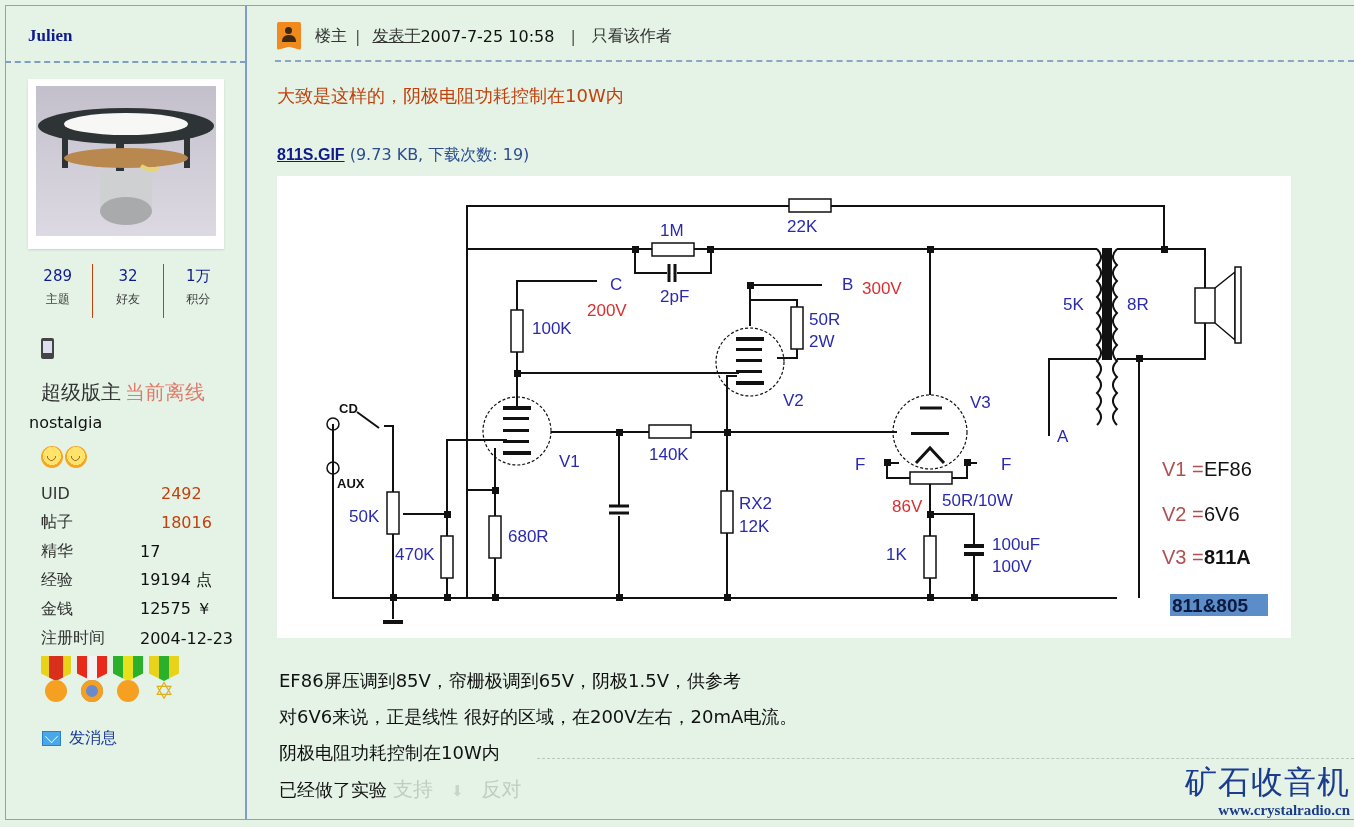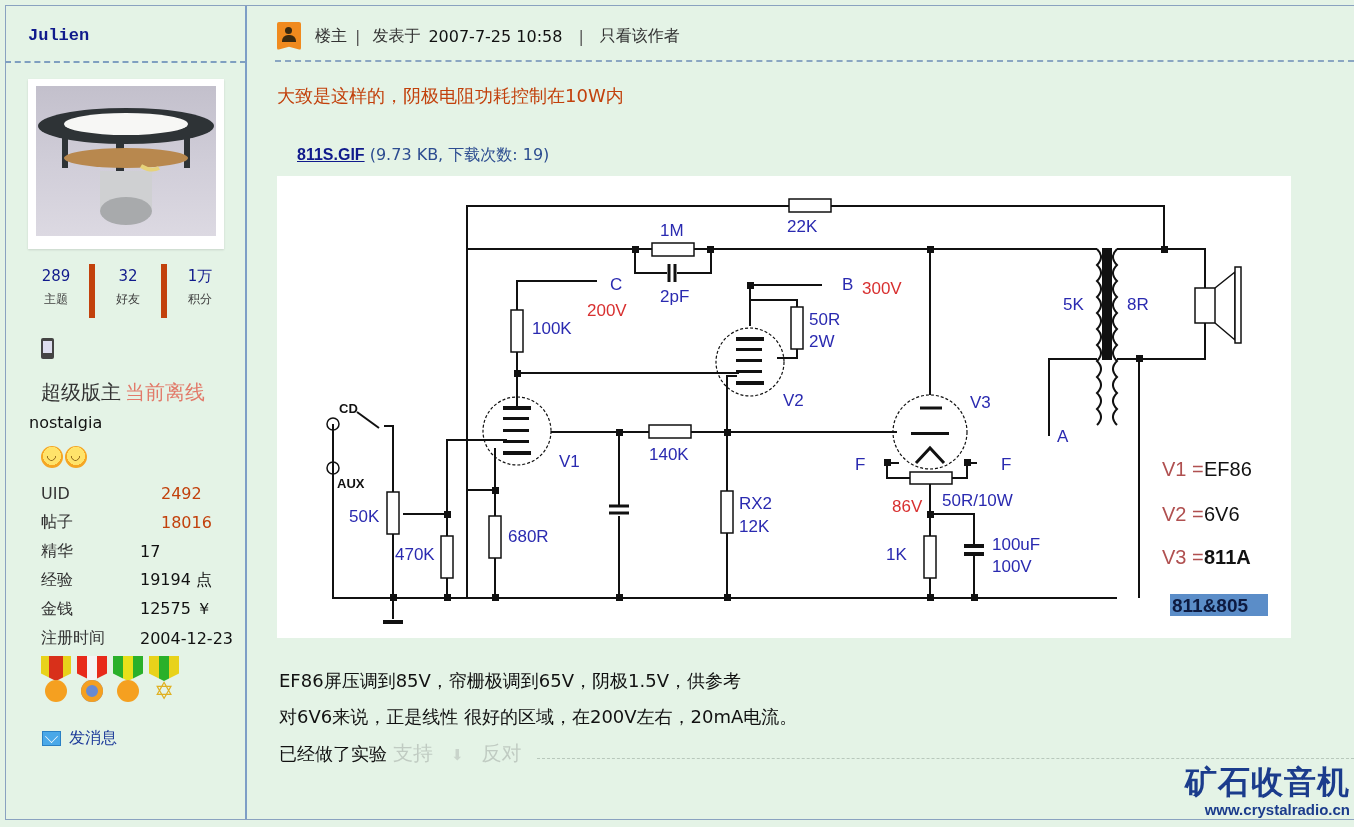--- a/index.html
+++ b/index.html
@@ -5,30 +5,30 @@
   * { box-sizing: border-box; margin: 0; padding: 0; }
   html, body { width: 1354px; height: 827px; overflow: hidden; background: #e4f3e6; }
   body { font-family: "DejaVu Sans", "Liberation Sans", sans-serif; font-size: 16px; color: #222; position: relative; }
 
   .frame { position: absolute; left: 5px; top: 5px; width: 1349px; height: 815px;
            border-top: 1px solid #8aa2c0; border-left: 1px solid #8aa2c0; border-bottom: 1px solid #8aa2c0; }
 
   
   .user-col { position: absolute; left: 5px; top: 6px; width: 241px; height: 813px; }
   .col-divider { position: absolute; left: 245px; top: 6px; width: 2px; height: 813px; background: #7d9ec6; }
-  .username { position: absolute; left: 23px; top: 20px; font-family: Liberation Mono, monospace;
+  .username { position: absolute; left: 23px; top: 20px; font-family: Liberation Serif, serif;
               font-weight: bold; font-size: 17px; color: #101a8c; }
   .user-dash { position: absolute; left: 0; top: 55px; width: 241px; border-top: 2px dashed #7f9fc0; }
   .avatar-box { position: absolute; left: 23px; top: 73px; width: 196px; height: 170px; background: #fff;
                 box-shadow: 0 1px 2px rgba(0,0,0,0.12); }
   .avatar-img { position: absolute; left: 8px; top: 7px; width: 180px; height: 150px; overflow: hidden;
                 background: linear-gradient(180deg,#c3c0cc 0%,#d0cdd8 50%,#dcd9e2 100%); }
 
   .stats { position: absolute; left: 18px; top: 258px; width: 210px; display: flex; }
-  .stat { flex: 1; text-align: center; border-right: 6px solid #c2410c; height: 54px; }
+  .stat { flex: 1; text-align: center; border-right: 1px solid #c2410c; height: 54px; }
   .stat:last-child { border-right: none; }
   .stat .num { display: block; color: #101a8c; font-size: 15px; line-height: 20px; margin-top: 2px; }
   .stat .lbl { display: block; color: #404040; font-size: 12px; line-height: 26px; }
 
   .phone-icon { position: absolute; left: 36px; top: 332px; width: 13px; height: 21px; background: #444;
                 border-radius: 2px; }
   .phone-icon::after { content: ""; position: absolute; left: 2px; top: 3px; width: 9px; height: 12px; background: #dde; }
   .role { position: absolute; left: 36px; top: 373px; font-size: 20px; color: #333; }
   .role .offline { color: #e27a6a; margin-left: 4px; }
   .nick { position: absolute; left: 24px; top: 407px; font-size: 16px; color: #111; }
@@ -57,30 +57,30 @@
   .post-head { position: absolute; left: 30px; top: 16px; display: flex; align-items: center; font-size: 16px; color: #333; }
   .owner-icon { width: 24px; height: 28px; background: #f08a1e; border-radius: 2px; position: relative; margin-right: 14px;
                 clip-path: polygon(0 0,100% 0,100% 100%,50% 88%,0 100%); }
   .owner-icon::before { content: ""; position: absolute; left: 8px; top: 5px; width: 7px; height: 7px; border-radius: 50%; background: #3a2a10; }
   .owner-icon::after { content: ""; position: absolute; left: 5px; top: 13px; width: 14px; height: 7px; border-radius: 6px 6px 0 0; background: #3a2a10; }
   .post-head .sep { margin: 0 12px 0 8px; color: #555; }
   .post-head .date { color: #111; }
   .head-dash { position: absolute; left: 28px; top: 54px; width: 1079px; border-top: 2px dashed #8aa6c2; }
   .p1 { position: absolute; left: 30px; top: 78px; font-size: 18px; color: #c2410c; }
   .attach { position: absolute; left: 30px; top: 139px; font-size: 16px; color: #2c4c90; }
-  .attach .fname { color: #101a8c; font-weight: bold; text-decoration: underline; font-family: "Liberation Sans", sans-serif; margin-left: 20px; }
+  .attach .fname { color: #101a8c; font-weight: bold; text-decoration: underline; font-family: "Liberation Sans", sans-serif; }
   .schematic { position: absolute; left: 30px; top: 170px; width: 1014px; height: 462px; background: #fff; }
   .lines { position: absolute; left: 32px; top: 657px; font-size: 18px; color: #111; }
   .lines div { height: 36px; line-height: 36px; }
   .vote { color: #c0cbc2; font-size: 20px; margin-left: 6px; }
   .vote-arrow { display: inline-block; color: #c9d4cb; margin: 0 18px; font-size: 15px; }
   .sig-dash { position: absolute; left: 290px; top: 752px; width: 817px; border-top: 1px dashed #b8c8bc; }
   .logo { position: absolute; right: 4px; top: 757px; text-align: right; }
-  .logo .cn { font-family: "DejaVu Sans", sans-serif; font-weight: bold; font-size: 32px; color: #1b3c8c; letter-spacing: 1px; line-height: 38px; }
-  .logo .url { font-family: Liberation Sans, sans-serif; font-weight: bold; font-size: 15px; color: #1b3c8c; line-height: 18px; }
+  .logo .cn { font-family: "DejaVu Sans", sans-serif; font-weight: normal; font-size: 32px; color: #1b3c8c; letter-spacing: 1px; line-height: 38px; }
+  .logo .url { font-family: Liberation Serif, serif; font-weight: bold; font-size: 15px; color: #1b3c8c; line-height: 18px; }
 
   svg text { font-family: "Liberation Sans", sans-serif; }
 </style>
 </head>
 <body>
 
 <div class="frame"></div>
 
 <div class="user-col">
   <div class="username">Julien</div>
@@ -179,21 +179,21 @@
     <span>发消息</span>
   </div>
 </div>
 <div class="col-divider"></div>
 
 <div class="post">
   <div class="post-head">
     <span class="owner-icon"></span>
     <span>楼主</span>
     <span class="sep">|</span>
-    <span style="margin-right:8px;">发表于</span>
+    <span style="text-decoration:underline;">发表于</span>
     <span class="date">2007-7-25 10:58</span>
     <span class="sep" style="margin:0 16px;">|</span>
     <span>只看该作者</span>
   </div>
   <div class="head-dash"></div>
 
   <div class="p1">大致是这样的，阴极电阻功耗控制在10W内</div>
 
   <div class="attach">
     <span class="fname">811S.GIF</span>
@@ -369,20 +369,21 @@
         <text x="927" y="388" fill="#111" font-weight="bold" font-family="DejaVu Serif, serif">811A</text>
       </g>
       <rect x="893" y="418" width="98" height="22" fill="#5b8dc8"></rect>
       <text x="895" y="436" fill="#0d1a40" font-size="19" font-weight="bold">811&amp;805</text>
     </svg>
   </div>
 
   <div class="lines">
     <div>EF86屏压调到85V，帘栅极调到65V，阴极1.5V，供参考</div>
     <div>对6V6来说，正是线性 很好的区域，在200V左右，20mA电流。</div>
+    <div>阴极电阻功耗控制在10W内</div>
     <div>
       <span>已经做了实验</span><span class="vote">支持</span><span class="vote-arrow">⬇</span><span class="vote" style="margin-left:0;">反对</span>
     </div>
   </div>
 
   <div class="sig-dash"></div>
 
   <div class="logo">
     <div class="cn">矿石收音机</div>
     <div class="url">www.crystalradio.cn</div>

